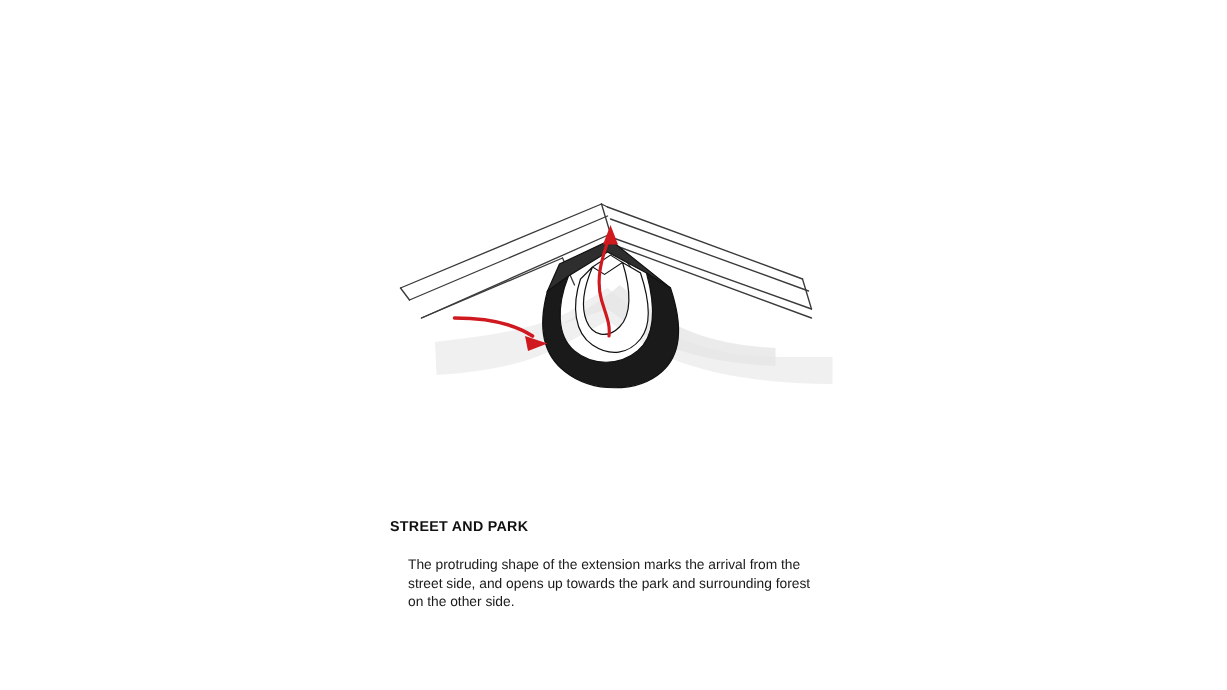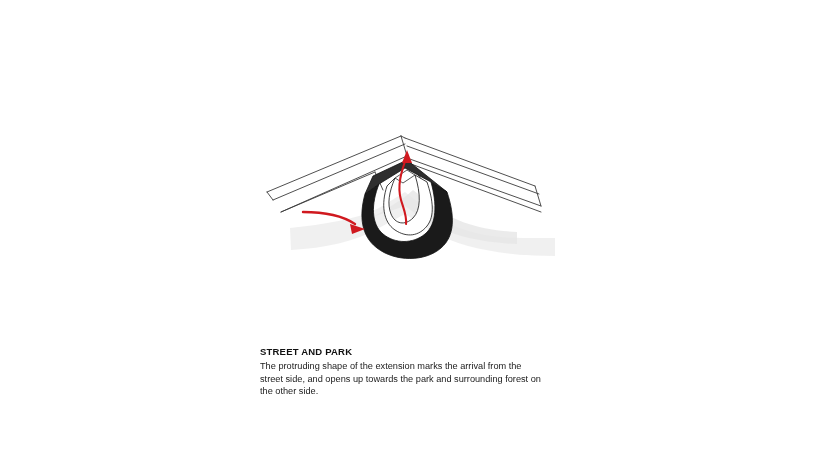--- a/index.html
+++ b/index.html
@@ -38,21 +38,21 @@
     color: #111111;
     letter-spacing: 0.2px;
     line-height: 13px;
     margin: 0 0 2px 0;
   }
   .caption-body {
     font-size: 9.2px;
     font-weight: normal;
     color: #1a1a1a;
     line-height: 12.6px;
-    margin: 0;
+    margin: 12px;
     max-width: 285px;
   }
 </style>
 </head>
 <body>
 
 <div id="page">
 
   <div id="diagram-figure">
     <svg width="320" height="190" viewBox="0 0 320 190" xmlns="http://www.w3.org/2000/svg">

